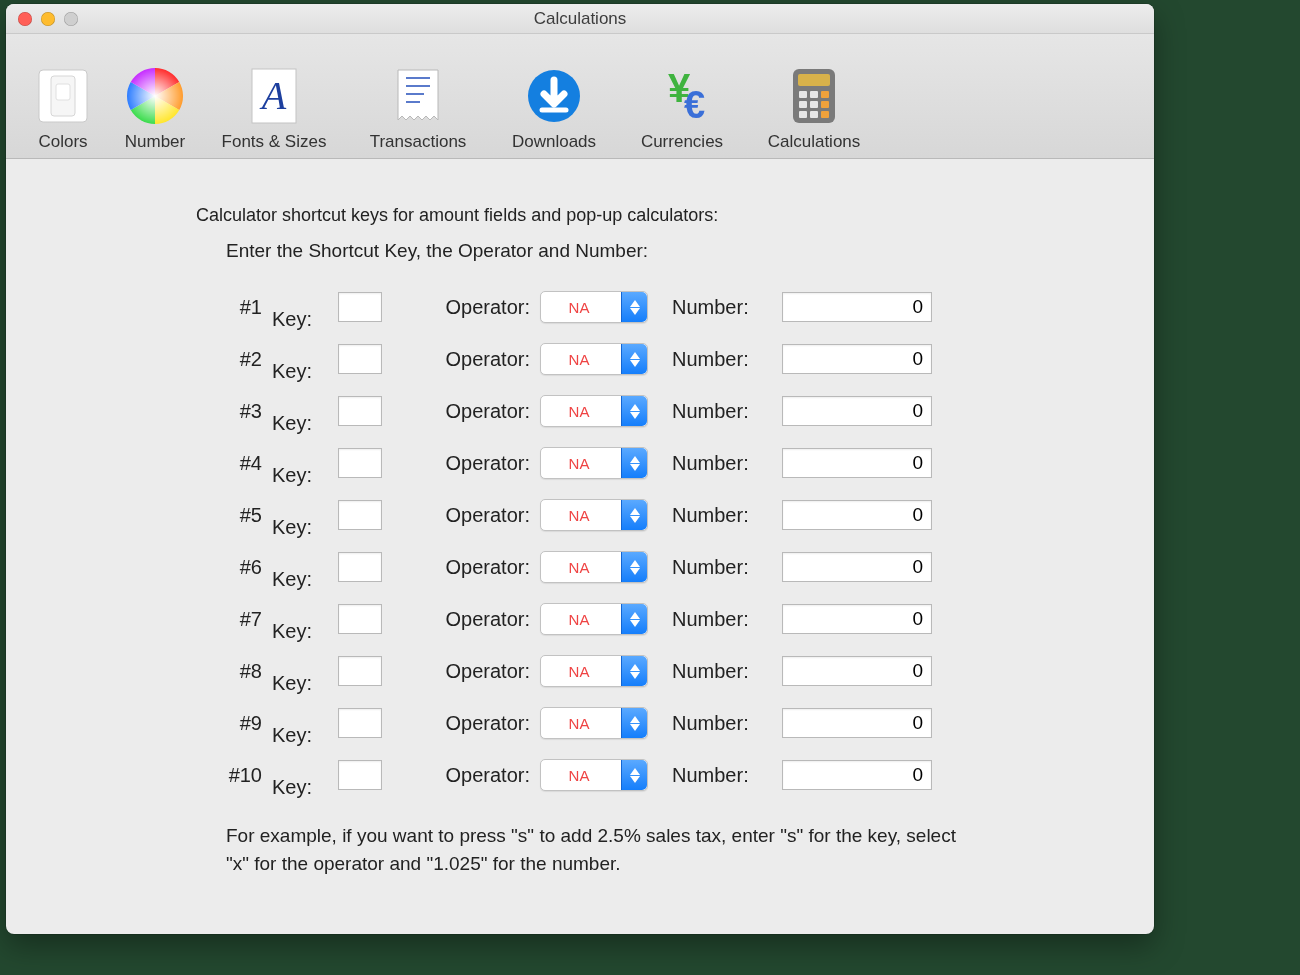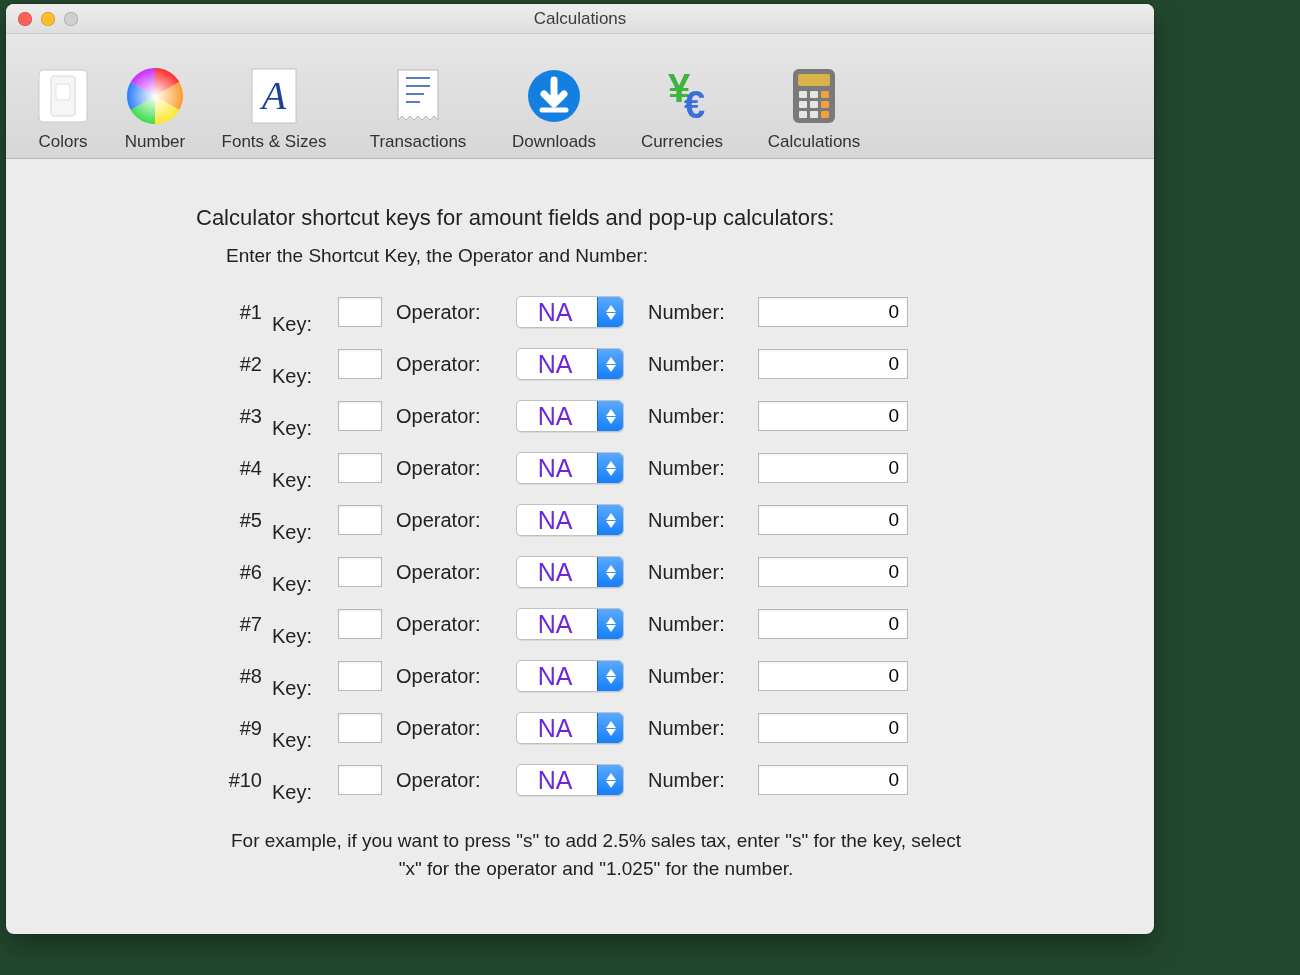--- a/index.html
+++ b/index.html
@@ -67,52 +67,52 @@
     width: 64px; height: 64px;
     display: flex; align-items: center; justify-content: center;
   }
   .tlabel { font-size: 17px; color: #333; white-space: nowrap; }
   .content {
     flex: 1;
     padding: 46px 40px 30px 40px;
     font-size: 20px;
     color: #222;
   }
-  .heading { font-size: 22px; margin: 0 0 14px 150px;}
+  .heading { font-size: 18px; margin: 0 0 14px 150px;}
   .subheading { font-size: 19px; margin: 0 0 24px 180px; }
   .rows { display: flex; flex-direction: column; gap: 10px; margin-left:170px;}
   .row {
     display: flex;
     align-items: center;
     gap: 10px;
     font-size: 20px;
     height: 42px;
   }
   .idx { width: 46px; text-align: right; }
   .lbl-key { width: 56px; text-align: left; margin-top: 25px; }
   .key-input {
     width: 44px; height: 30px;
     border: 1px solid #b9b9b9;
     background: #fff;
     box-shadow: inset 0 1px 2px rgba(0,0,0,0.07);
     font-size: 18px;
     padding: 2px 4px;
   }
-  .lbl-op { width: 110px; text-align: left; margin-left: 4px;}
+  .lbl-op { width: 110px; text-align: right; margin-left: 28px;}
   .select {
     width: 108px; height: 32px;
     background: #fff;
     border: 1px solid #c2c2c2;
     border-radius: 5px;
     display: flex; align-items: center;
     position: relative;
     box-shadow: 0 1px 0 rgba(255,255,255,0.7) inset, 0 1px 1px rgba(0,0,0,0.08);
     cursor: default;
   }
-  .select .val { flex:1; text-align:center; font-size:25px; color:#6d28d9; padding-right:4px;}
+  .select .val { flex:1; text-align:center; font-size:15px; color:#ef4444; padding-right:4px;}
   .select .stepper {
     width: 26px; height: 100%;
     background: linear-gradient(#5aa9ff,#157efb);
     border-left: 1px solid #1266d4;
     border-top-right-radius: 5px;
     border-bottom-right-radius: 5px;
     display:flex; flex-direction:column; align-items:center; justify-content:center;
     gap:1px;
   }
   .stepper svg { width: 10px; height: 7px; display:block;}
@@ -124,21 +124,20 @@
     box-shadow: inset 0 1px 2px rgba(0,0,0,0.07);
     font-size: 19px;
     text-align: right;
     padding: 2px 8px;
   }
   .example {
     margin: 26px 0 11px 180px;
     max-width: 740px;
     font-size: 19px;
     line-height: 1.45;
-    text-align: center;
   }
 </style>
 </head>
 <body>
 
 <div class="window">
   <div class="titlebar">
     <div class="traffic">
       <div class="dot red"></div>
       <div class="dot yellow"></div>

